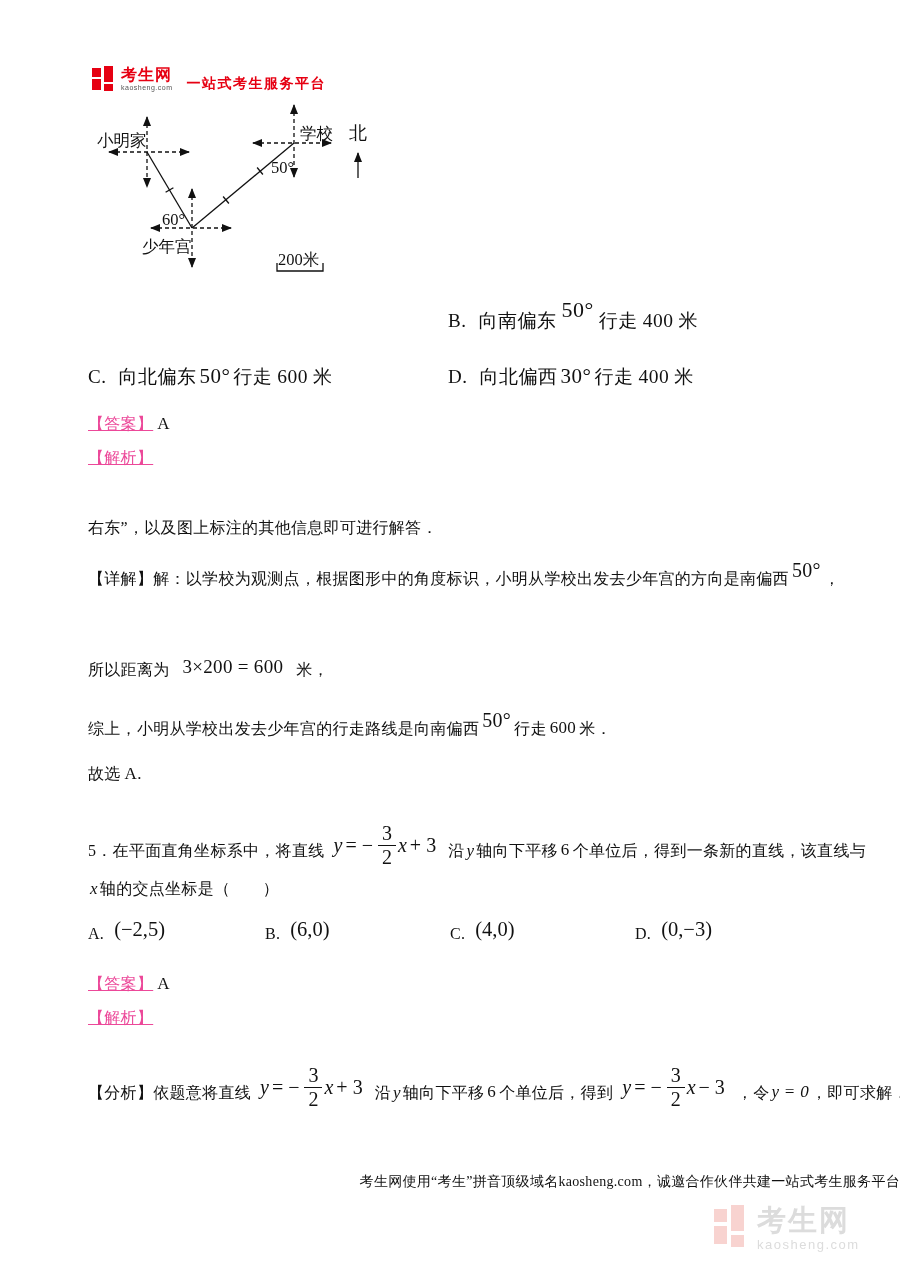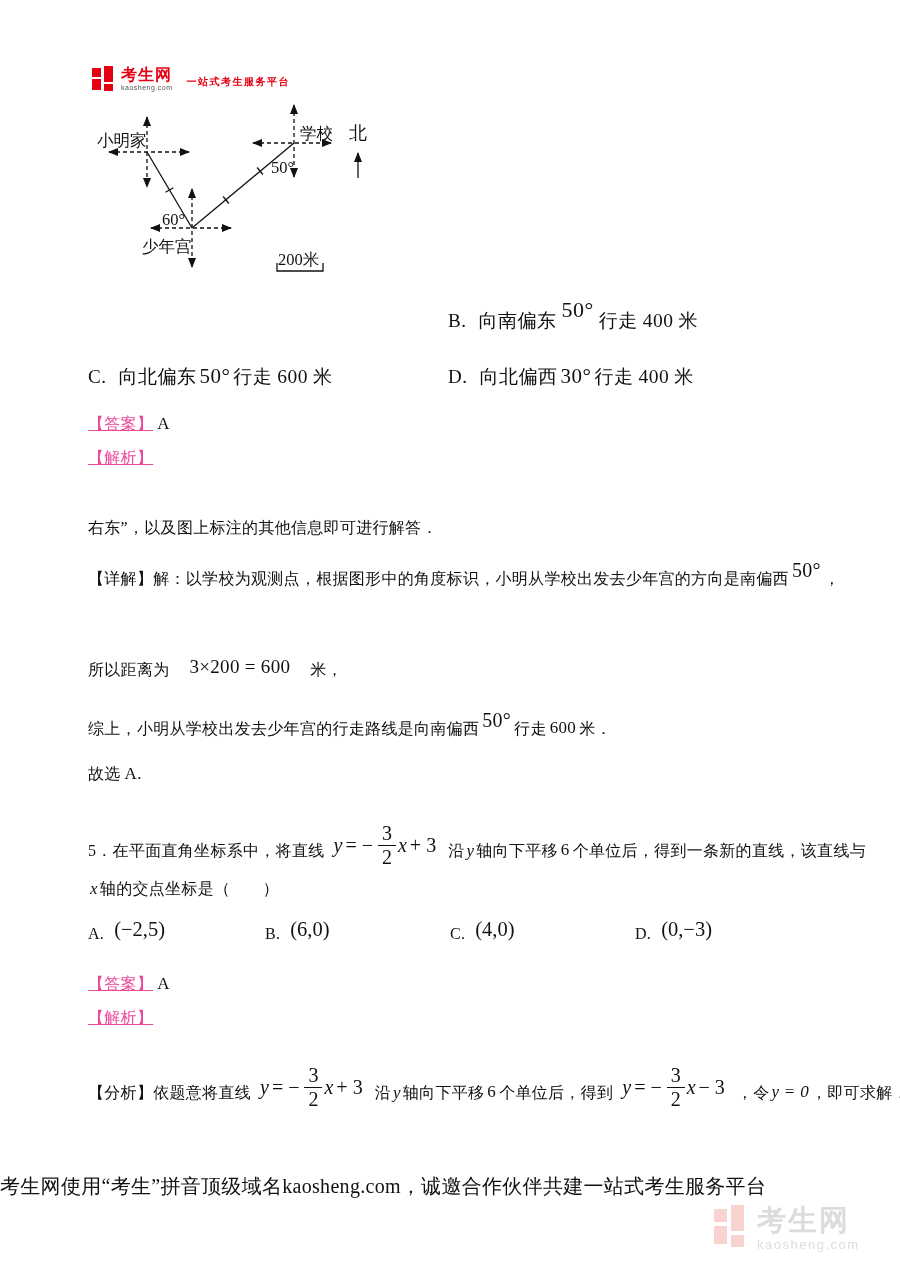--- a/index.html
+++ b/index.html
@@ -12,57 +12,57 @@
   .blk{position:absolute;background:#e60012;}
   .b1{left:0;top:2px;width:9px;height:9px;}
   .b2{left:0;top:13px;width:9px;height:11px;}
   .b3{left:12px;top:0;width:9px;height:16px;}
   .b4{left:12px;top:18px;width:9px;height:7px;}
   .lg-text{display:flex;flex-direction:column;}
   .lg-brand{font-family:"Liberation Sans",sans-serif;font-weight:bold;font-size:16px;
             color:#e60012;letter-spacing:1px;line-height:17px;}
   .lg-domain{font-family:"Liberation Sans",sans-serif;font-size:7px;color:#555;
              letter-spacing:0.5px;margin-top:1px;}
-  .lg-tagline{font-family:"Liberation Sans",sans-serif;font-weight:bold;font-size:10px;
+  .lg-tagline{font-family:"Liberation Sans",sans-serif;font-weight:bold;font-size:14px;
               color:#e60012;letter-spacing:1.5px;margin:9px 0 0 14px;white-space:nowrap;}
 
   
   .diagram{position:absolute;left:85px;top:95px;}
 
   
   .line{position:absolute;white-space:nowrap;font-size:16px;letter-spacing:0.3px;line-height:1.25;}
   .opt{font-size:19px;letter-spacing:0.5px;}
   .olab{margin-right:12px;}
   .ang{font-family:"Liberation Serif",serif;font-size:22px;margin:0 5px;}
   .ang.up{display:inline-block;transform:translateY(-10px);}
   .ang.up2{display:inline-block;font-size:20px;transform:translateY(-7px);margin:0 3px;}
   .ang.inl{font-size:21px;margin:0 3px;}
   .onum{font-family:"Liberation Serif",serif;font-size:19.5px;margin:0 5px;}
   .blue{color:#ec4899;text-decoration:underline;}
   .ansletter{font-size:17px;margin-left:4px;font-family:"Liberation Serif",serif;}
   .mnum{font-family:"Liberation Serif",serif;font-size:17px;margin:0 3px;position:relative;top:-1px;}
-  .mathbig{font-family:"Liberation Serif",serif;font-size:19px;margin:0 20px;position:relative;top:-2px;}
+  .mathbig{font-family:"Liberation Serif",serif;font-size:19px;margin:0 13px;position:relative;top:-2px;}
   .mvar16{font-style:italic;font-family:"Liberation Serif",serif;font-size:17px;margin:0 2px;}
 
   
   .formula{display:inline-flex;align-items:center;font-family:"Liberation Serif",serif;
            font-size:20px;position:relative;top:-7px;margin:0 9px;vertical-align:middle;letter-spacing:0;}
   .mvar{font-style:italic;font-family:"Liberation Serif",serif;}
   .mop{margin:0 3px;}
   .frac{display:inline-flex;flex-direction:column;align-items:center;line-height:1.05;margin:0 2px;}
   .fn{display:block;padding:0 4px 1px;border-bottom:1.4px solid #111;}
   .fd{display:block;padding-top:1px;}
   .mcond{font-family:"Liberation Serif",serif;font-size:17px;margin:0 2px;position:relative;top:-1px;}
 
   .tuple{font-family:"Liberation Serif",serif;font-size:20.5px;margin-left:10px;
          position:relative;top:-3px;letter-spacing:0;}
 
   
-  .footer{position:absolute;left:0;top:1173px;width:100%;text-align:left;
-          font-size:20px;letter-spacing:0.3px;}
+  .footer{position:absolute;left:0;top:1173px;width:100%;text-align:right;
+          font-size:14px;letter-spacing:0.3px;}
   .wm{position:absolute;left:714px;top:1205px;display:flex;align-items:flex-start;}
   .wm-icon{position:relative;width:34px;height:46px;margin-right:9px;}
   .wblk{position:absolute;background:#f8d3d0;}
   .w1{left:0;top:4px;width:13px;height:13px;}
   .w2{left:0;top:21px;width:13px;height:18px;}
   .w3{left:17px;top:0;width:13px;height:26px;}
   .w4{left:17px;top:30px;width:13px;height:12px;}
   .wm-brand{font-family:"Liberation Sans",sans-serif;font-weight:bold;font-size:29px;
             color:#dcdcdc;letter-spacing:2px;line-height:30px;}
   .wm-domain{font-family:"Liberation Sans",sans-serif;font-size:13px;color:#dcdcdc;

